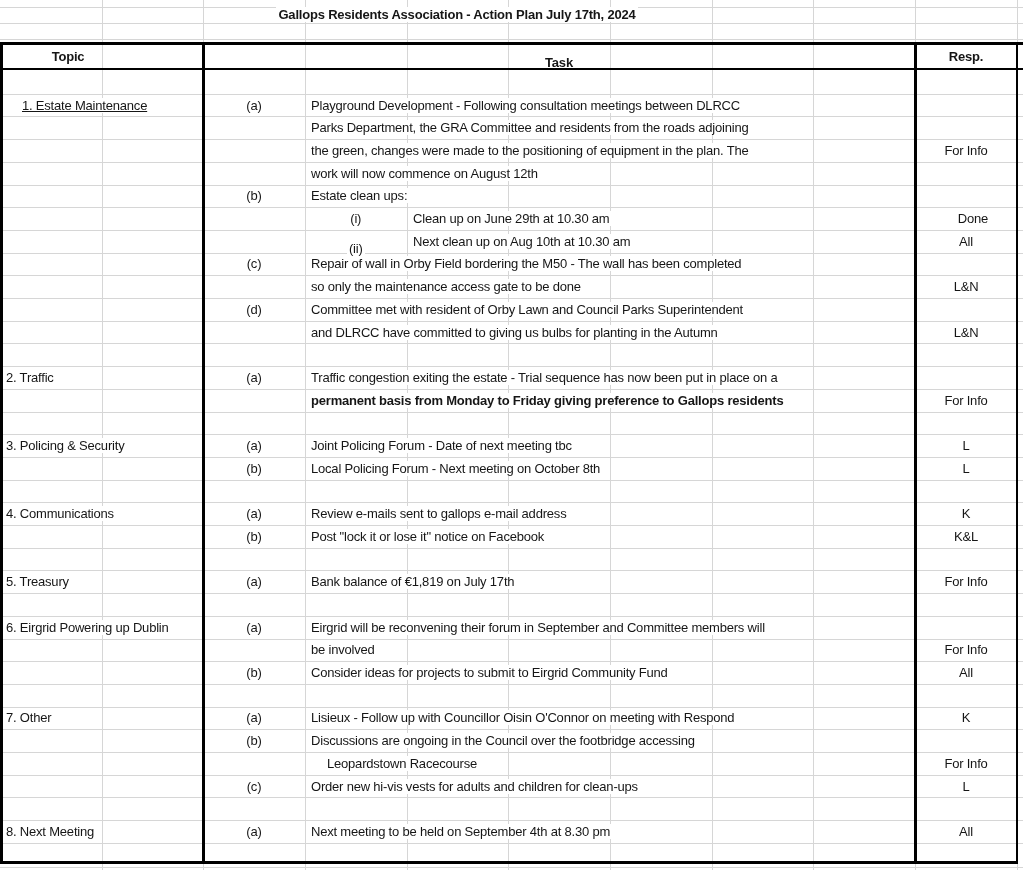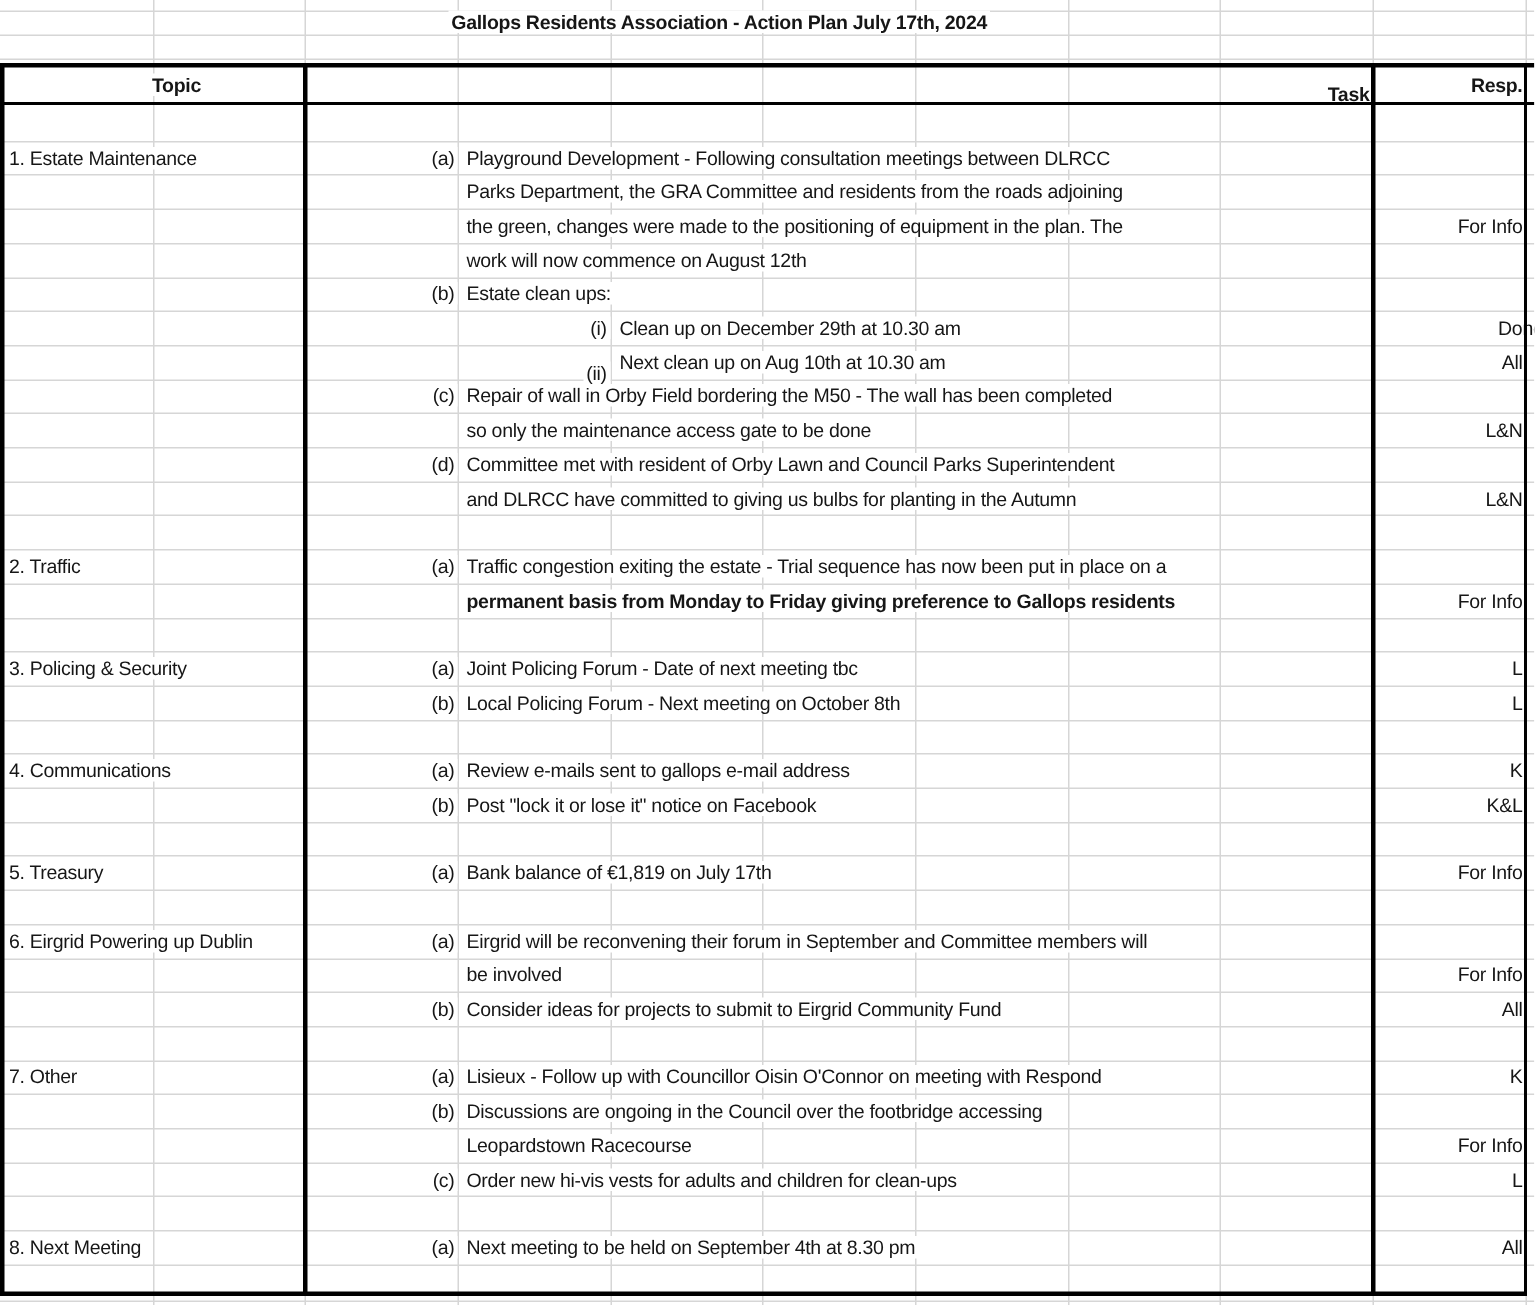--- a/index.html
+++ b/index.html
@@ -16,21 +16,21 @@
   .thick{position:absolute;background:#000;z-index:3;}
   .txt{
     position:absolute;z-index:2;
     display:flex;align-items:center;
     white-space:nowrap;
     font-size:13px;letter-spacing:-0.2px;
     height:22.7px;
   }
   .txt>span{background:#fff;padding:0 2px;line-height:15px;}
   .left{justify-content:flex-start;}
-  .center{justify-content:flex-end;}
+  .center{justify-content:center;}
   .bold{font-weight:bold;}
 </style>
 </head>
 <body>
 
 <div id="sheet">
 
   <div class="txt center bold" style="left:254px;width:406px;top:6px;height:17px;font-size:13px;">
     <span>Gallops Residents Association - Action Plan July 17th, 2024</span>
   </div>
@@ -41,21 +41,21 @@
 
   <div class="txt center bold" style="left:203px;width:712px;top:45px;height:34px;">
     <span>Task</span>
   </div>
 
   <div class="txt center bold" style="left:915px;width:102px;top:45px;height:22px;">
     <span>Resp.</span>
   </div>
 
   <div id="rows">
-      <div class="txt left" style="top: 93.7px; left: 0px; padding-left: 4px;">
+      <div class="txt left" style="top: 93.7px; left: 0px; padding-left: 20px; text-decoration: underline;">
         <span>1. Estate Maintenance</span>
       </div>
       <div class="txt center" style="top: 93.7px; left: 203px; width: 102px;">
         <span>(a)</span>
       </div>
       <div class="txt left" style="top: 93.7px; left: 305px; padding-left: 4px;">
         <span>Playground Development - Following consultation meetings between DLRCC</span>
       </div>
       <div class="txt left" style="top: 116.4px; left: 305px; padding-left: 4px;">
         <span>Parks Department, the GRA Committee and residents from the roads adjoining</span>
@@ -72,21 +72,21 @@
       <div class="txt center" style="top: 184.5px; left: 203px; width: 102px;">
         <span>(b)</span>
       </div>
       <div class="txt left" style="top: 184.5px; left: 305px; padding-left: 4px;">
         <span>Estate clean ups:</span>
       </div>
       <div class="txt center" style="top: 207.2px; left: 305px; width: 101.5px;">
         <span>(i)</span>
       </div>
       <div class="txt left" style="top: 207.2px; left: 406.5px; padding-left: 4.5px;">
-        <span>Clean up on December 29th at 10.30 am</span>
+        <span>Clean up on June 29th at 10.30 am</span>
       </div>
       <div class="txt center" style="top: 207.2px; left: 915px; width: 116px;">
         <span>Done</span>
       </div>
       <div class="txt center" style="top: 237px; left: 305px; width: 101.5px;">
         <span>(ii)</span>
       </div>
       <div class="txt left" style="top: 229.9px; left: 406.5px; padding-left: 4.5px; text-align: right;">
         <span>Next clean up on Aug 10th at 10.30 am</span>
       </div>
@@ -221,21 +221,21 @@
       </div>
       <div class="txt center" style="top: 706.6px; left: 915px; width: 102px;">
         <span>K</span>
       </div>
       <div class="txt center" style="top: 729.3px; left: 203px; width: 102px;">
         <span>(b)</span>
       </div>
       <div class="txt left" style="top: 729.3px; left: 305px; padding-left: 4px;">
         <span>Discussions are ongoing in the Council over the footbridge accessing</span>
       </div>
-      <div class="txt left" style="top: 752px; left: 305px; padding-left: 4px;">
+      <div class="txt left" style="top: 752px; left: 305px; padding-left: 20px;">
         <span>Leopardstown Racecourse</span>
       </div>
       <div class="txt center" style="top: 752px; left: 915px; width: 102px;">
         <span>For Info</span>
       </div>
       <div class="txt center" style="top: 774.7px; left: 203px; width: 102px;">
         <span>(c)</span>
       </div>
       <div class="txt left" style="top: 774.7px; left: 305px; padding-left: 4px;">
         <span>Order new hi-vis vests for adults and children for clean-ups</span>

